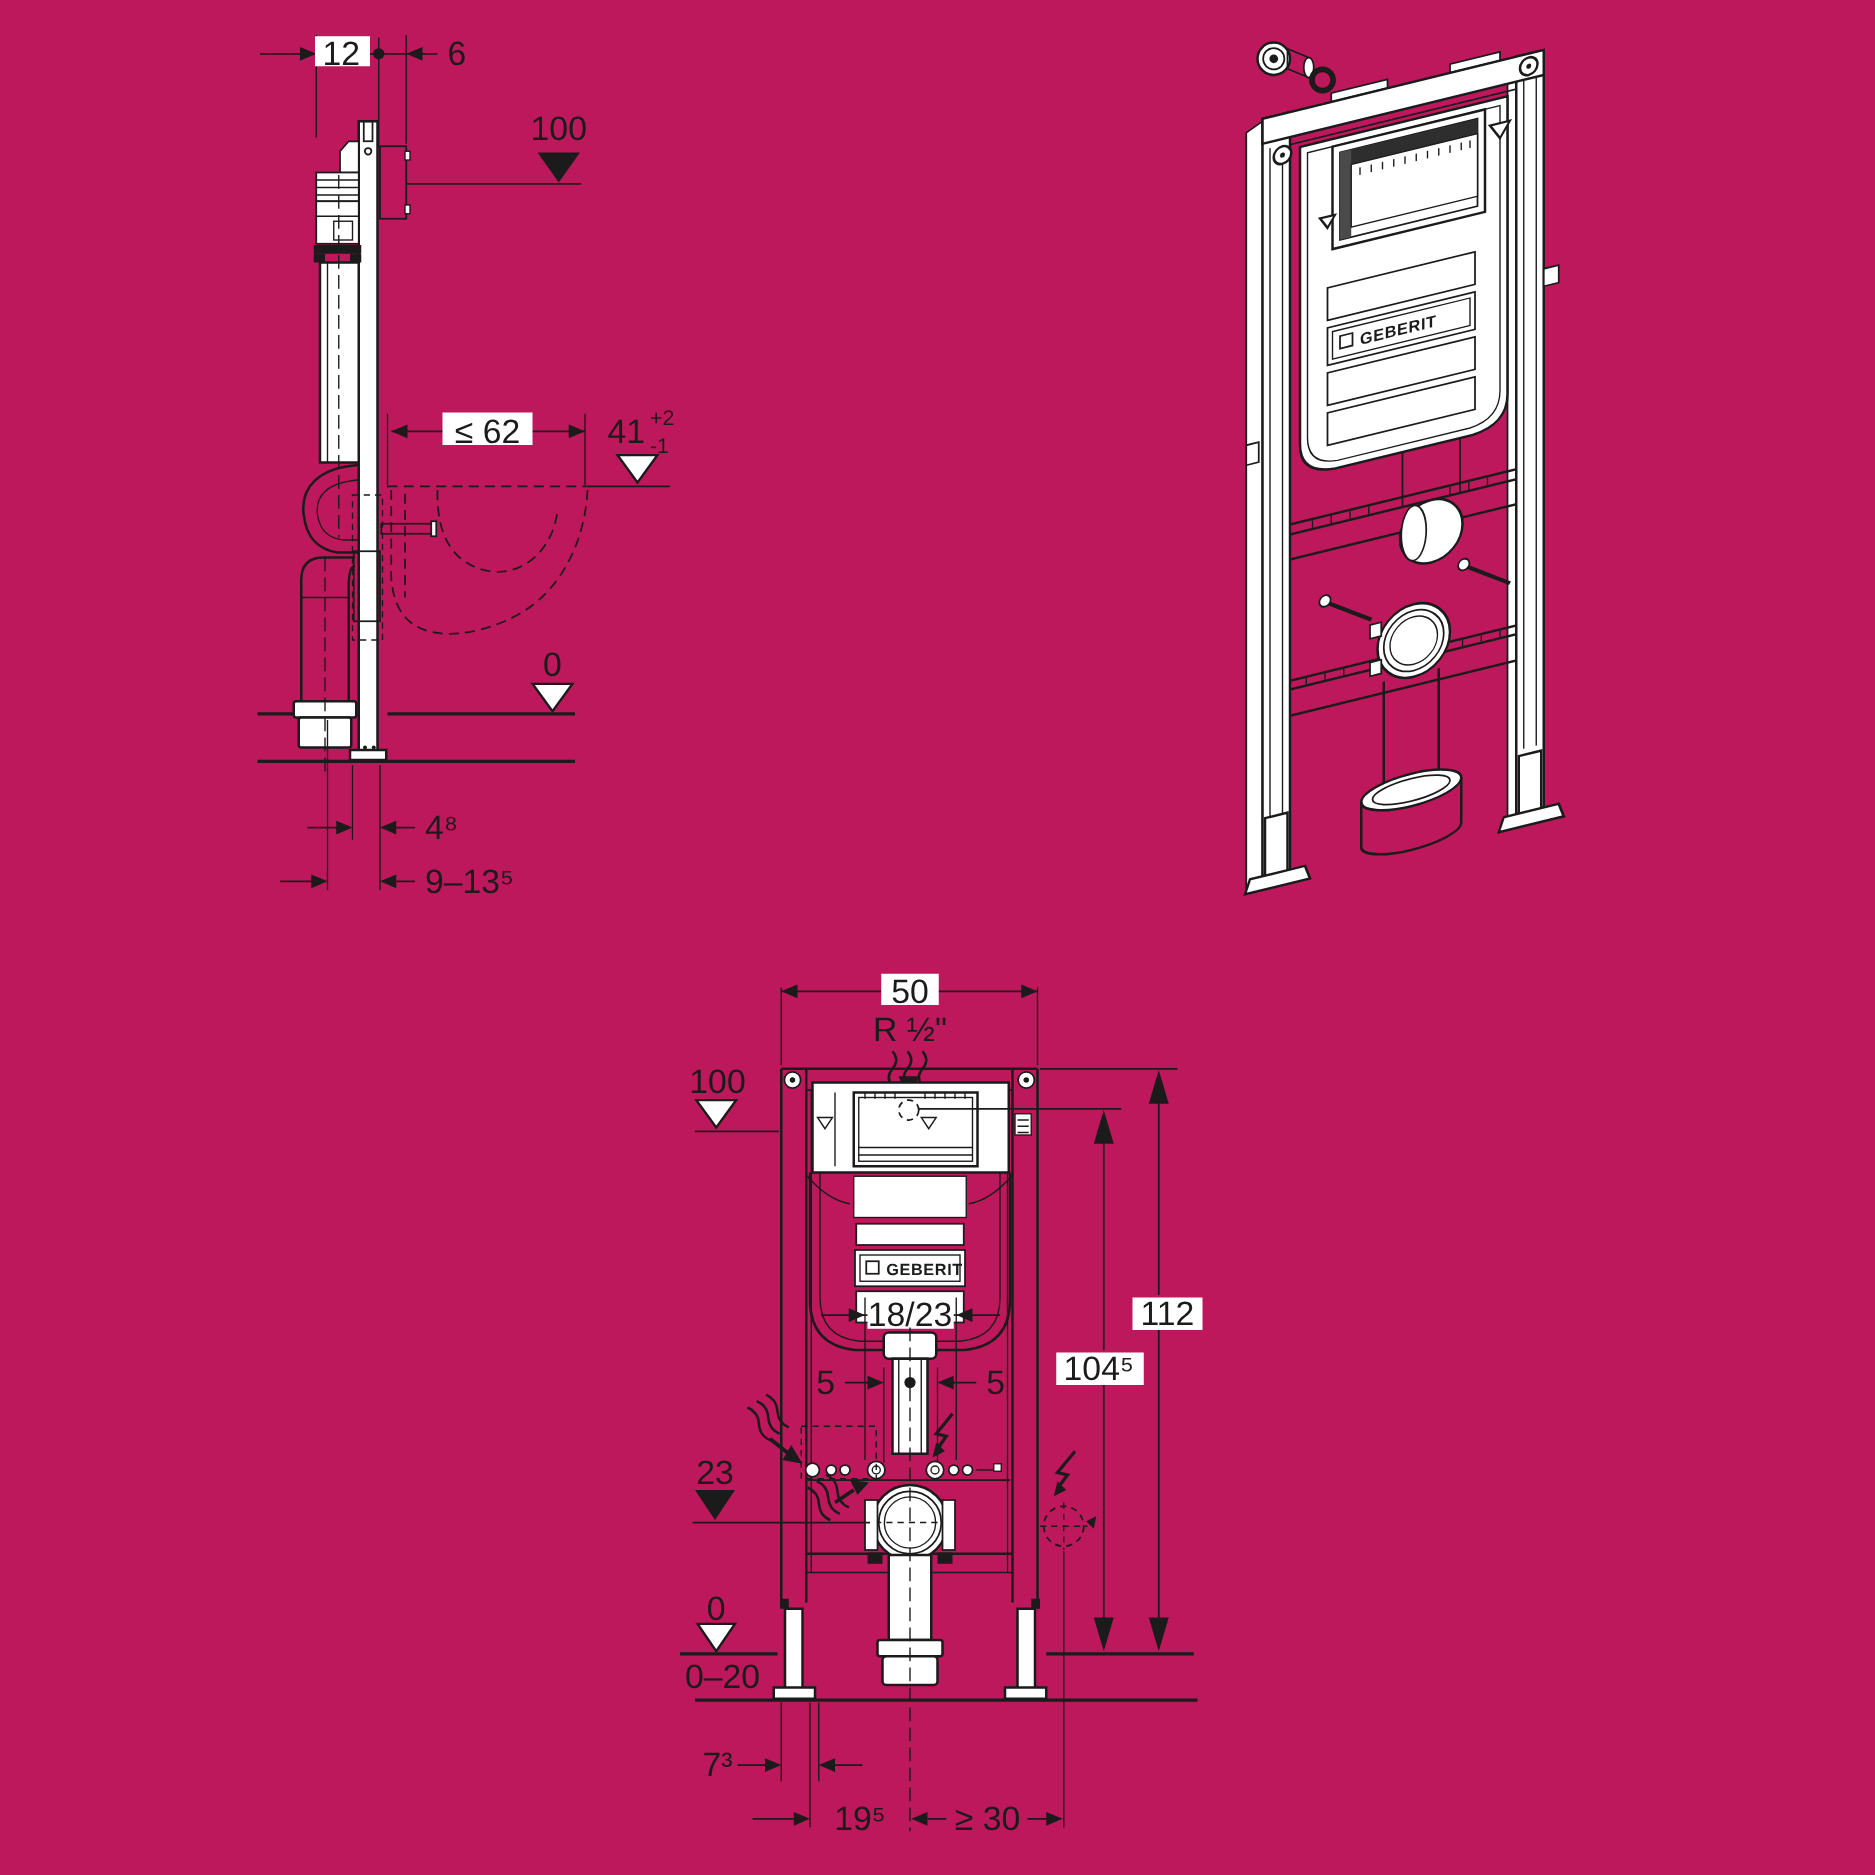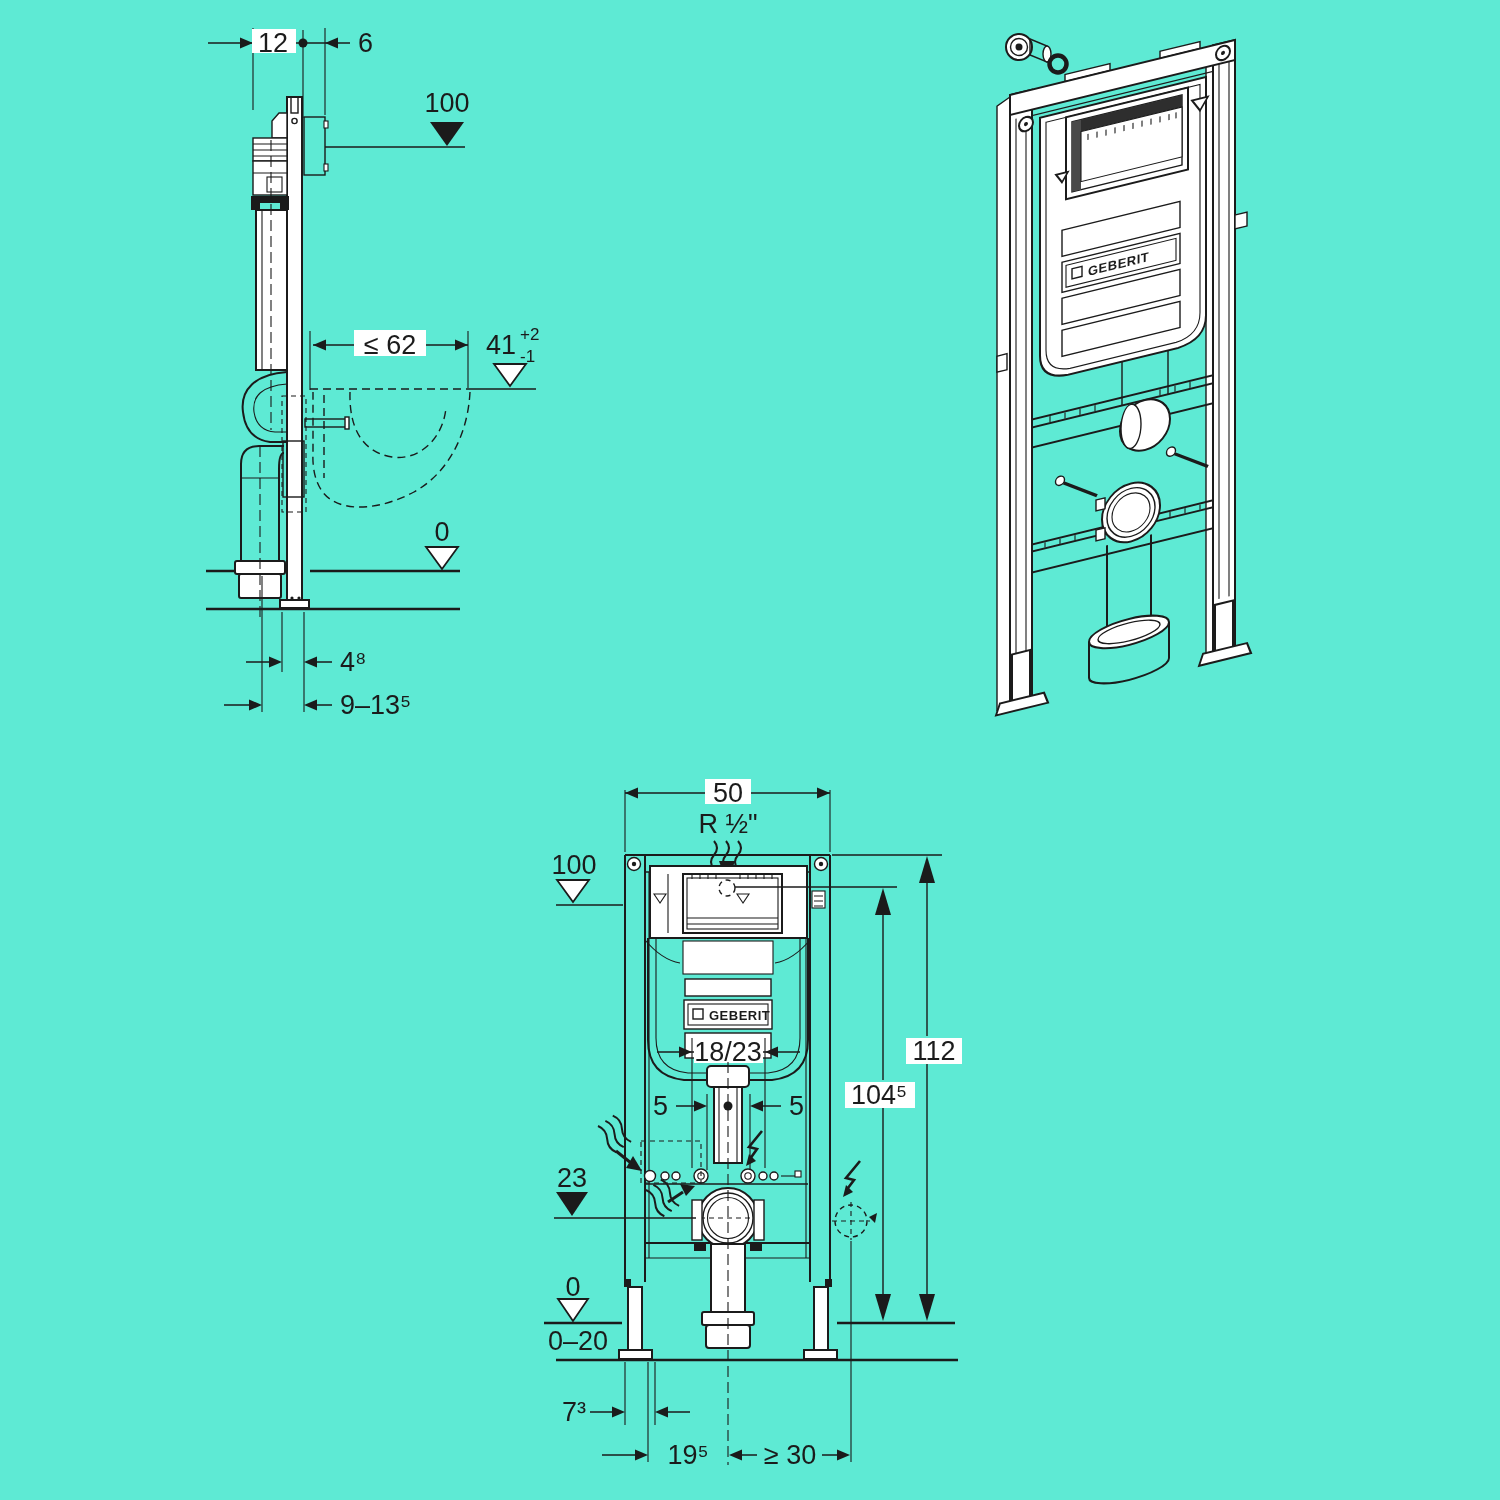--- a/index.html
+++ b/index.html
@@ -1,16 +1,16 @@
 <!DOCTYPE html>
 <html><head>
 <meta charset="utf-8">
 <style>
   html,body{margin:0;padding:0;background:#ffffff;}
-  #canvas{position:relative;width:1500px;height:1500px;background:#5eead4;overflow:hidden;}
+  #canvas{position:relative;width:1500px;height:1500px;background:#be185d;overflow:hidden;}
   svg{display:block}
   text{font-family:"Liberation Sans","DejaVu Sans",sans-serif;fill:#1b1b1b;}
   .dimtxt{font-size:27px;}
   .toltxt{font-size:17px;}
   .gebtxt{font-size:13px;font-weight:bold;letter-spacing:.5px;}
   .s1{stroke:#1b1b1b;stroke-width:1.1;fill:none;}
   .s14{stroke:#1b1b1b;stroke-width:1.4;fill:none;}
   .s2{stroke:#1b1b1b;stroke-width:2;fill:none;}
   .s25{stroke:#1b1b1b;stroke-width:2.6;fill:none;}
   .s3{stroke:#1b1b1b;stroke-width:3;fill:none;}

